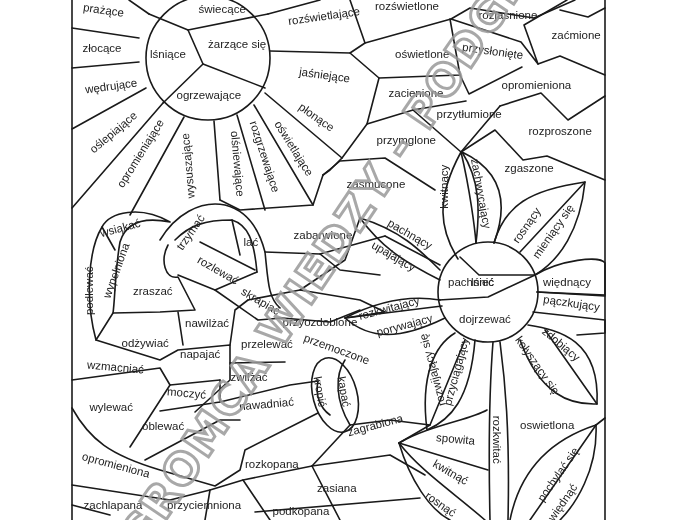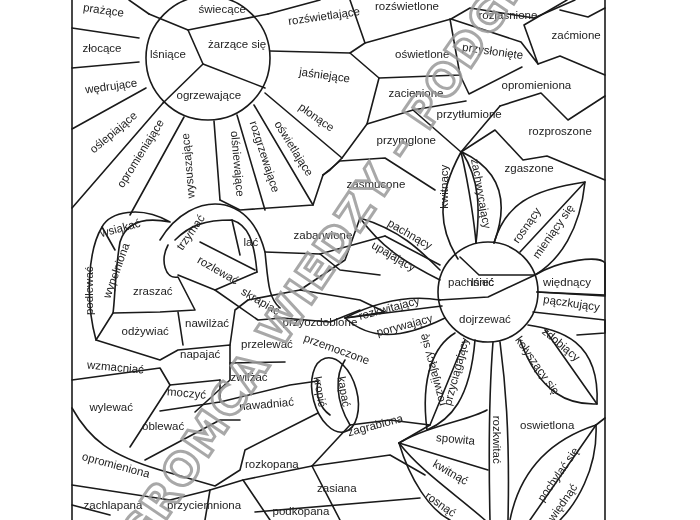--- a/index.html
+++ b/index.html
@@ -164,21 +164,21 @@
       <span class="lbl" style="left: 282.5px; top: 273px; transform: rotate(0deg); margin-top: 44px;">przyozdobione</span>
       <span class="lbl" style="left: 448px; top: 277px; transform: rotate(0deg);">pachnieć</span>
       <span class="lbl" style="left: 543px; top: 277px; transform: rotate(0deg);">więdnący</span>
       <span class="lbl" style="left: 133px; top: 286px; transform: rotate(0deg);">zraszać</span>
       <span class="lbl" style="left: 238.5px; top: 296px; transform: rotate(30deg);">skrapiać</span>
       <span class="lbl" style="left: 357.5px; top: 303px; transform: rotate(-15deg);">rozkwitający</span>
       <span class="lbl" style="left: 542.5px; top: 298px; transform: rotate(8deg);">pączkujący</span>
       <span class="lbl" style="left: 376px; top: 320px; transform: rotate(-15deg);">porywający</span>
       <span class="lbl" style="left: 459px; top: 314px; transform: rotate(0deg);">dojrzewać</span>
       <span class="lbl" style="left: 537.5px; top: 339px; transform: rotate(40deg);">zdobiący</span>
-      <span class="lbl" style="left: 121.5px; top: 326px; transform: rotate(0deg);">odżywiać</span>
+      <span class="lbl" style="left: 121.5px; top: 338px; transform: rotate(0deg);">odżywiać</span>
       <span class="lbl" style="left: 185px; top: 318px; transform: rotate(0deg);">nawilżać</span>
       <span class="lbl" style="left: 241px; top: 339px; transform: rotate(0deg);">przelewać</span>
       <span class="lbl" style="left: 301.5px; top: 344px; transform: rotate(20deg);">przemoczone</span>
       <span class="lbl" style="left: 503px; top: 360px; transform: rotate(55deg);">kołyszący się</span>
       <span class="lbl" style="left: 396px; top: 364px; transform: rotate(-105deg);">rozwijający się</span>
       <span class="lbl" style="left: 422px; top: 366px; transform: rotate(-75deg);">przyciągający</span>
       <span class="lbl" style="left: 86.5px; top: 362px; transform: rotate(5deg);">wzmacniać</span>
       <span class="lbl" style="left: 180px; top: 349px; transform: rotate(0deg);">napajać</span>
       <span class="lbl" style="left: 230.5px; top: 372px; transform: rotate(0deg);">zwilżać</span>
       <span class="lbl" style="left: 166.5px; top: 388px; transform: rotate(5deg);">moczyć</span>

